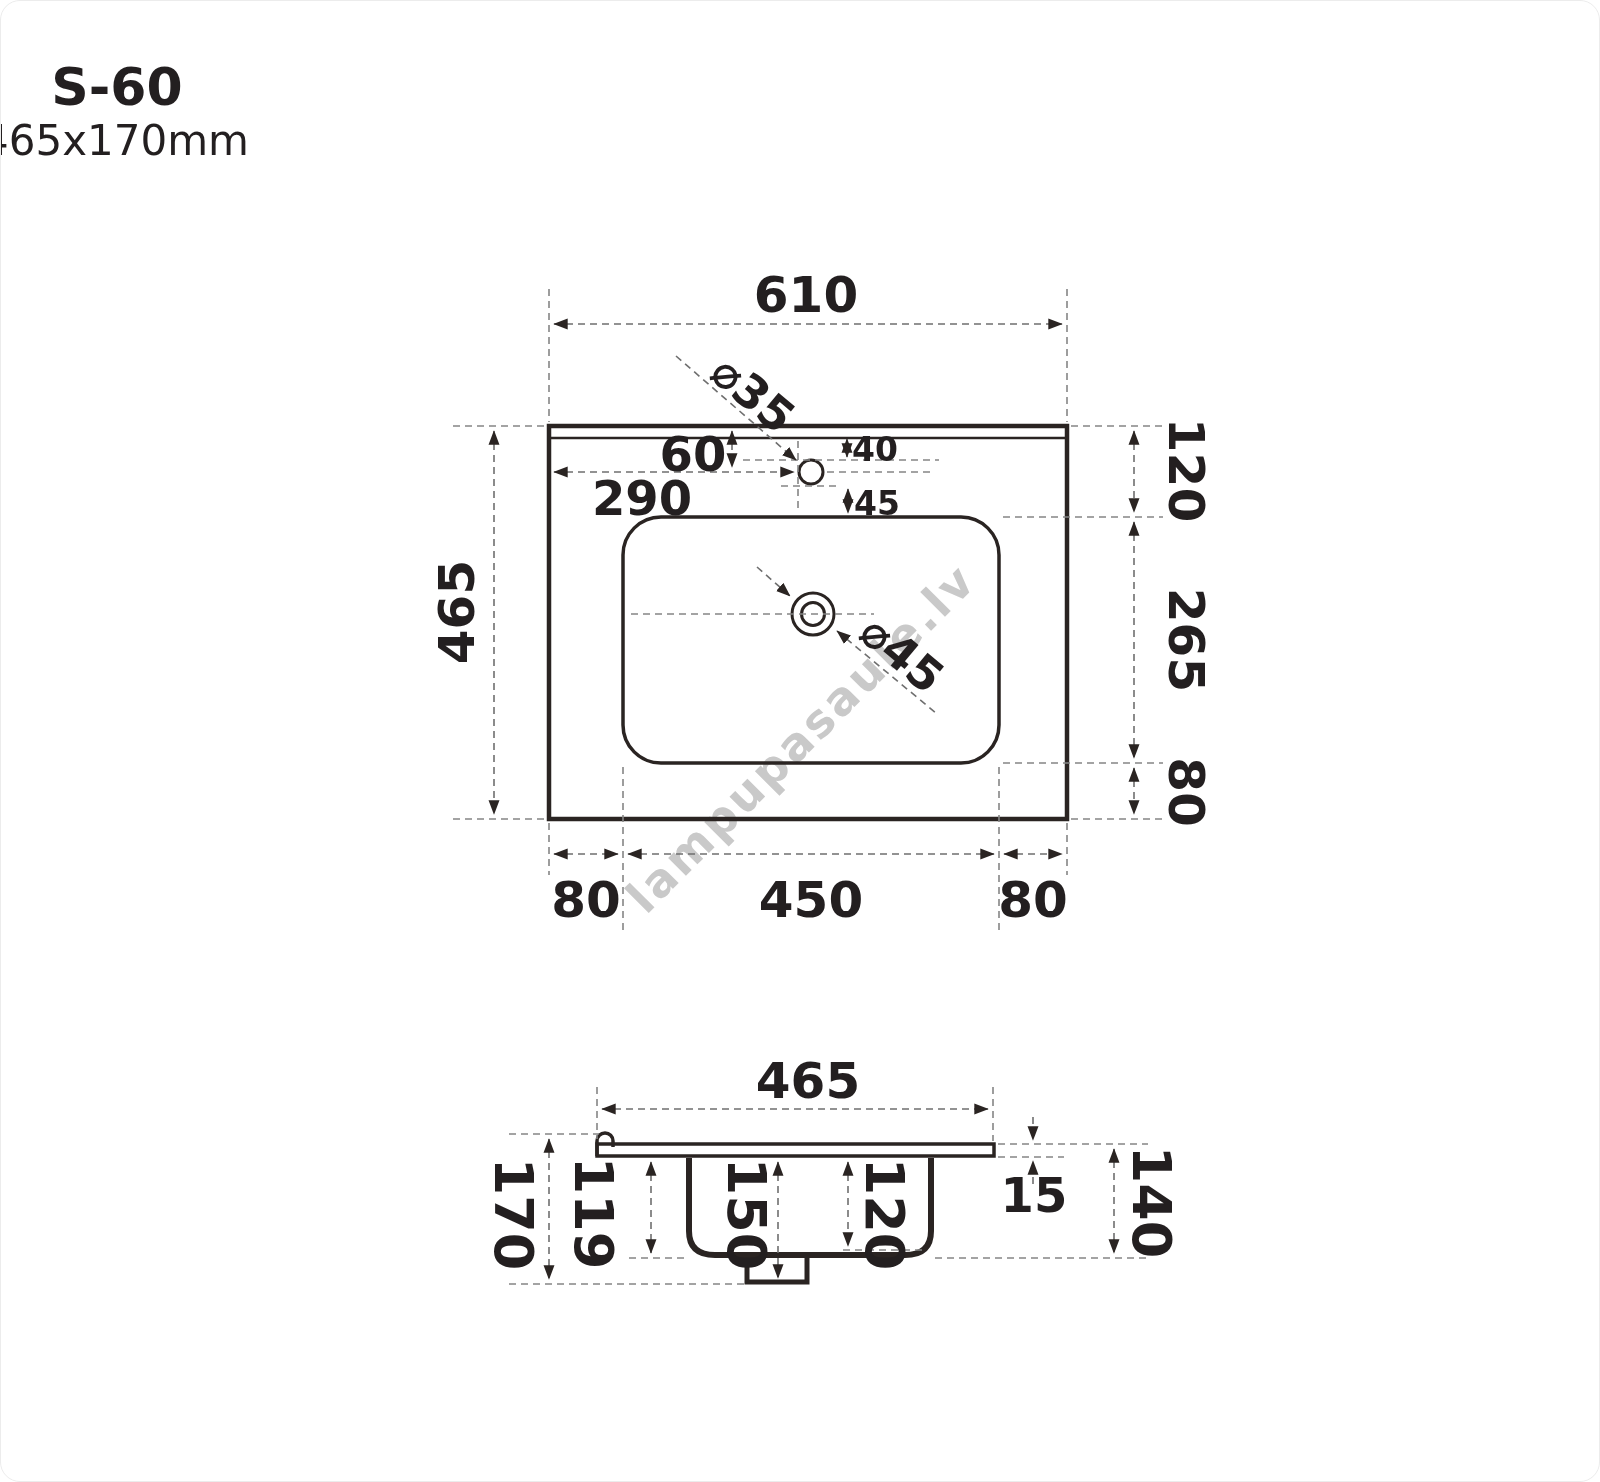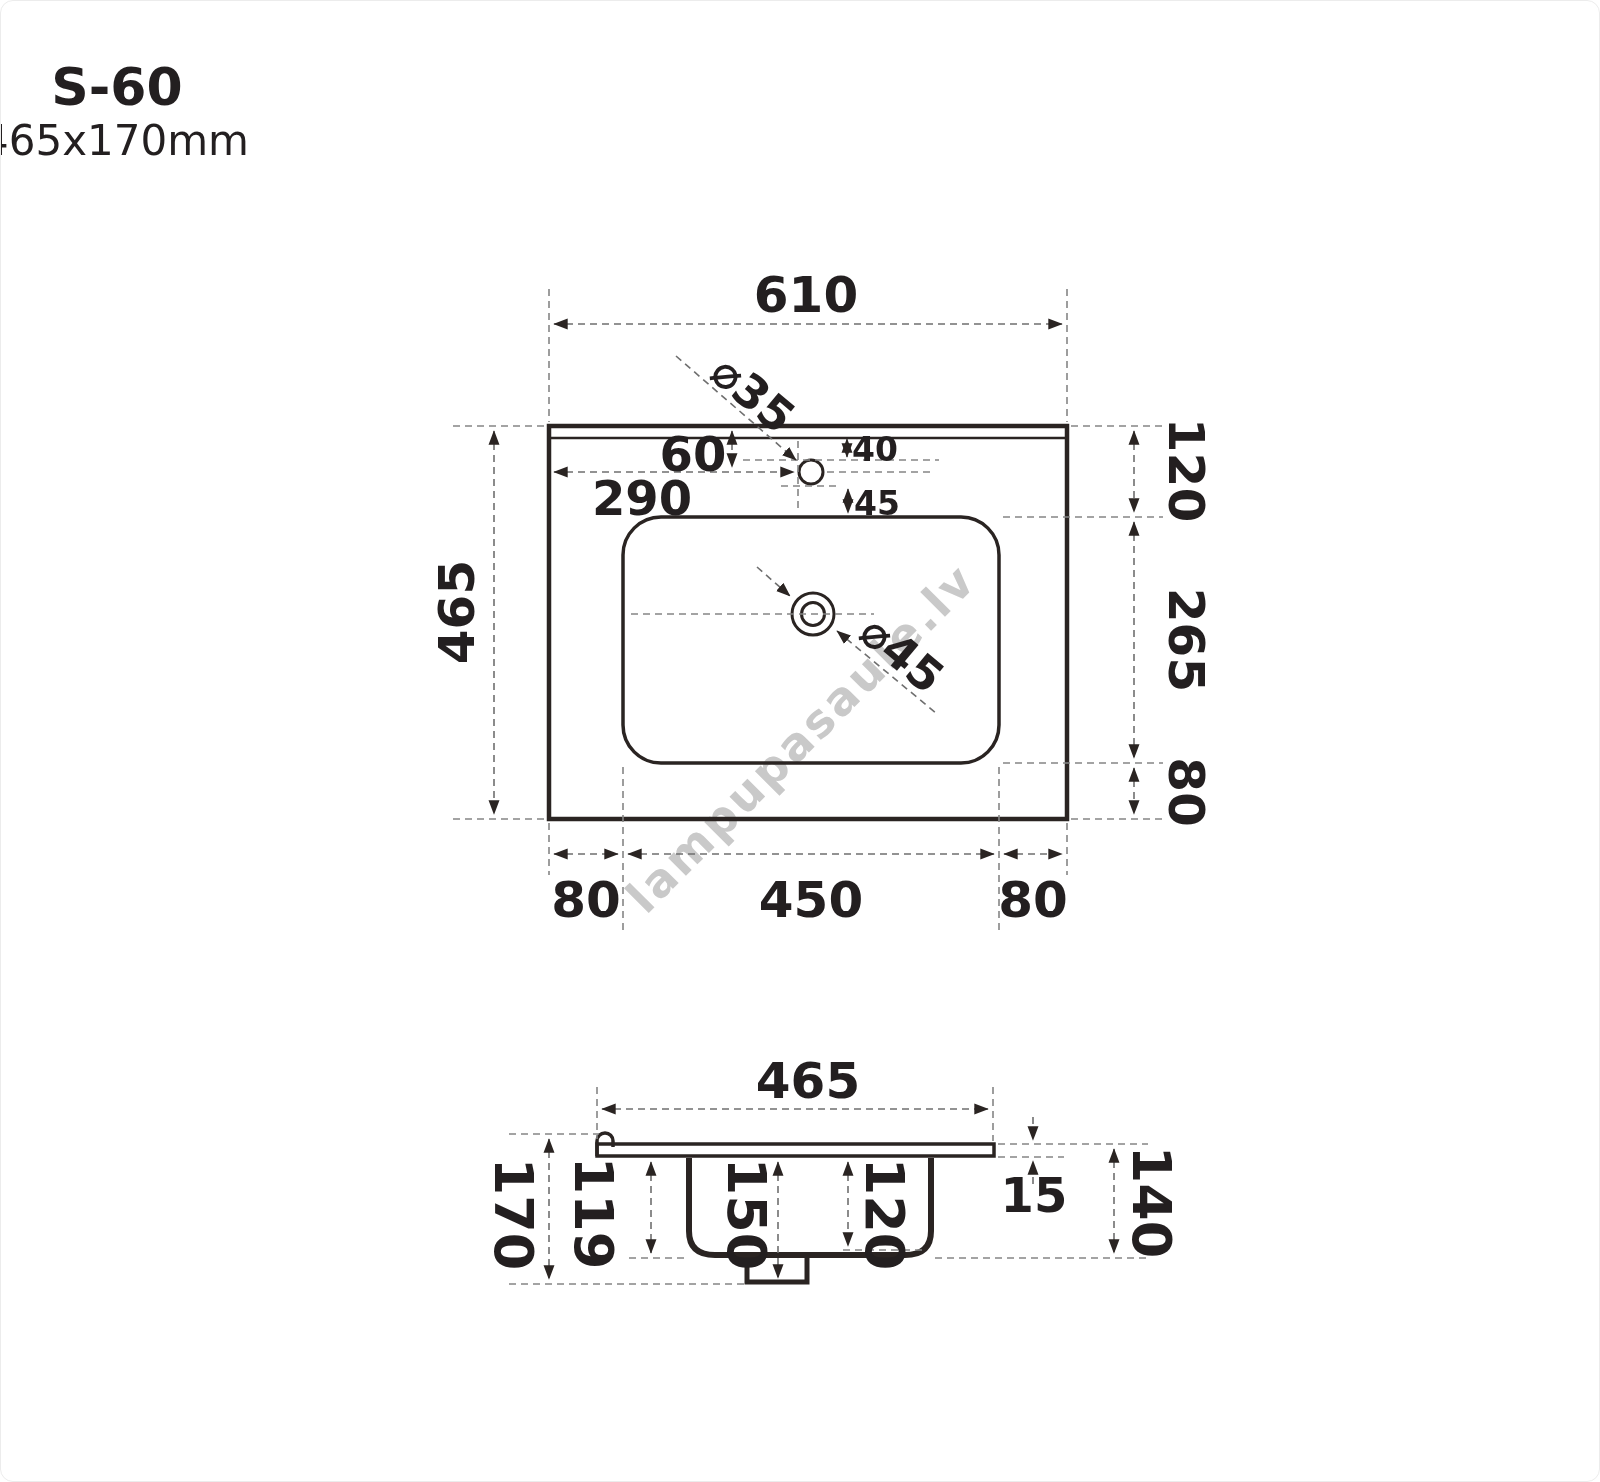--- a/index.html
+++ b/index.html
@@ -1,16 +1,16 @@
 <!DOCTYPE html>
 <html><head>
 <meta charset="utf-8">
 <style>
   html,body{margin:0;padding:0;background:#ffffff;}
-  .page{position:relative;width:1600px;height:1482px;background:#fff;border:1px solid #ececec;border-radius:13px;box-sizing:border-box;overflow:hidden;font-family:"DejaVu Sans","Liberation Sans",sans-serif;}
+  .page{position:relative;width:1600px;height:1482px;background:#fff;border:1px solid #ececec;border-radius:20px;box-sizing:border-box;overflow:hidden;font-family:"DejaVu Sans","Liberation Sans",sans-serif;}
   svg{position:absolute;left:0;top:0;}
   text{fill:#231f20;text-anchor:middle;dominant-baseline:central;font-family:"DejaVu Sans","Liberation Sans",sans-serif;}
   .big{font-size:50px;font-weight:bold;}
   .med{font-size:48px;font-weight:bold;}
   .sml{font-size:33px;font-weight:bold;}
   .side-v{font-size:54px;font-weight:bold;}
   .dia{font-size:46px;font-weight:bold;}
   .t-title{font-size:52px;font-weight:bold;}
   .t-sub{font-size:42px;font-weight:normal;}
   .wm{font-size:46px;font-weight:bold;fill:#c9c9c9;letter-spacing:3px;}

